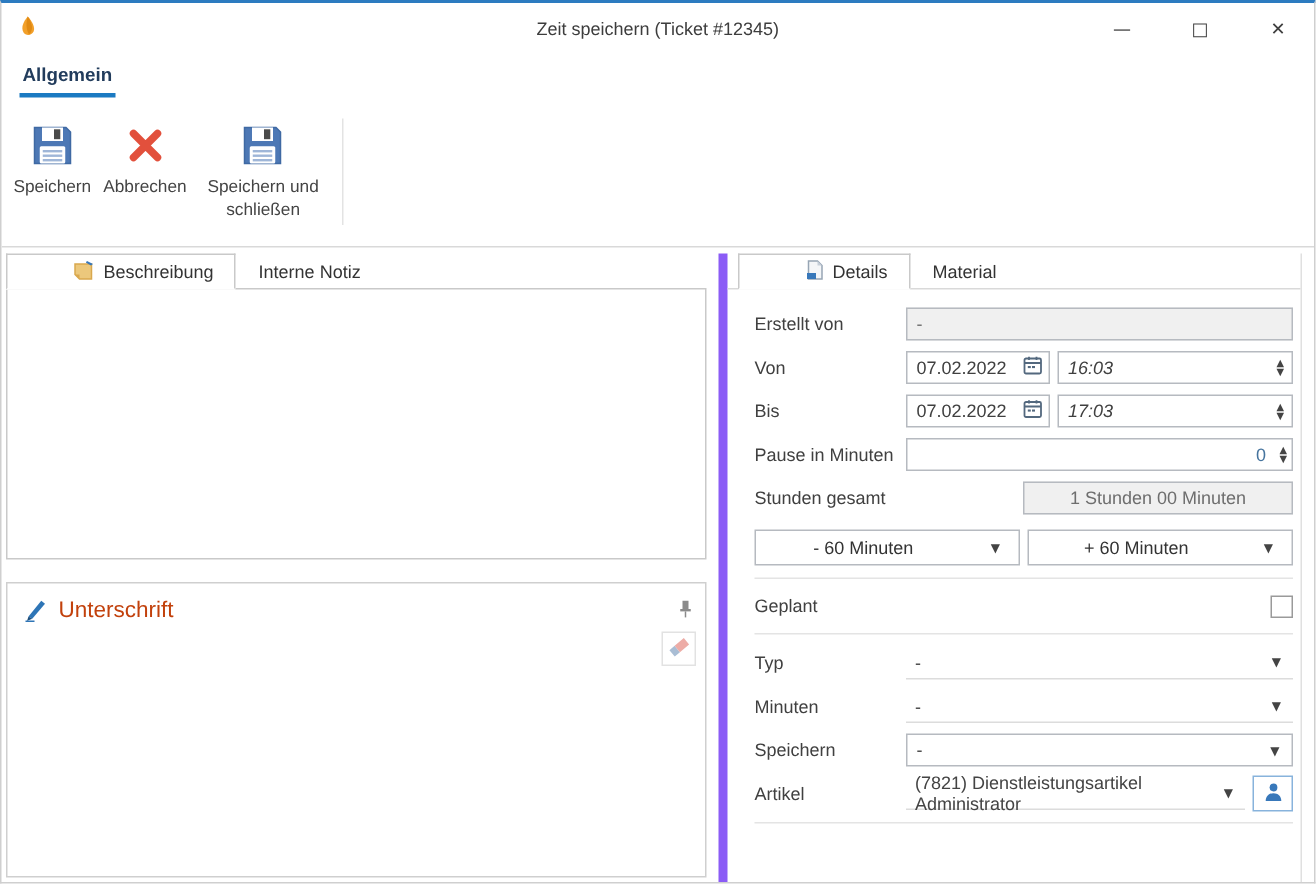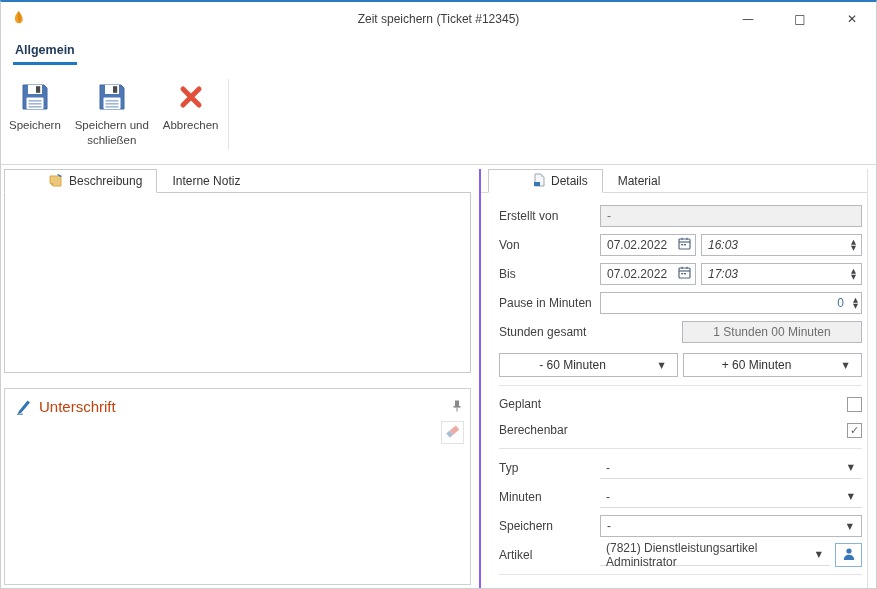--- a/index.html
+++ b/index.html
@@ -52,21 +52,21 @@
     border:1px solid #cfcfcf; background:#fff; }
   .sig-header { display:flex; align-items:flex-start; padding:9px 8px 0 10px; }
   .sig-text { color:#c2410c; font-size:15px; margin-left:7px; }
   .pin-wrap { margin-left:auto; cursor:pointer; padding-top:2px; }
   .eraser-btn { position:absolute; top:32px; right:6px; width:23px; height:23px;
     border:1px solid #e2e2e2; background:#fff; display:flex; align-items:center;
     justify-content:center; cursor:pointer; }
 
   
   .right-panel { position:absolute; left:478px; width:389px; top:4px; bottom:0;
-    border-left:2px solid #8b5cf6; border-right:1px solid #e0e0e0;
+    border-left:6px solid #8b5cf6; border-right:1px solid #e0e0e0;
     padding:0 5px 0 18px; }
   .rp-tabwrap { margin:0 -5px 0 -18px; padding-left:7px;
     border-bottom:1px solid #d9d9d9; }
   .rp-form { padding-top:12px; }
   .frow { display:flex; align-items:center; height:22px; margin-bottom:7px; }
   .flabel { flex:none; width:101px; color:#404040; }
   .fbox { border:1px solid #b6bac0; height:22px; display:flex; align-items:center;
     background:#fff; }
   .fdisabled { background:#f0f0f0; color:#6e6e6e; }
   .fill { flex:1; }
@@ -135,39 +135,39 @@
           <rect x="7.5" y="16.5" width="17" height="11.5" rx="1" fill="#ffffff"></rect>
           <rect x="9.5" y="19" width="13" height="1.6" fill="#9fb6d8"></rect>
           <rect x="9.5" y="22" width="13" height="1.6" fill="#9fb6d8"></rect>
           <rect x="9.5" y="25" width="13" height="1.6" fill="#9fb6d8"></rect>
         </svg>
       </span>
       <span class="lbl">Speichern</span>
     </button>
     <button class="ribbon-btn">
       <span class="icn">
+        <svg width="30" height="30" viewBox="0 0 30 30">
+          <path d="M7 7 L23 23 M23 7 L7 23" stroke="#e2503c" stroke-width="5" stroke-linecap="round"></path>
+        </svg>
+      </span>
+      <span class="lbl">Abbrechen</span>
+    </button>
+    <button class="ribbon-btn">
+      <span class="icn">
         <svg width="32" height="32" viewBox="0 0 32 32">
           <path d="M4 4 h21 l3 3 v21 h-24 z" fill="#4d78b5" stroke="#3f69a3" stroke-width="1"></path>
           <rect x="9" y="4" width="14" height="9" fill="#ffffff"></rect>
           <rect x="17" y="5.2" width="4.2" height="6.6" fill="#4a4a4a"></rect>
           <rect x="7.5" y="16.5" width="17" height="11.5" rx="1" fill="#ffffff"></rect>
           <rect x="9.5" y="19" width="13" height="1.6" fill="#9fb6d8"></rect>
           <rect x="9.5" y="22" width="13" height="1.6" fill="#9fb6d8"></rect>
           <rect x="9.5" y="25" width="13" height="1.6" fill="#9fb6d8"></rect>
         </svg>
       </span>
       <span class="lbl">Speichern und schließen</span>
-    </button>
-    <button class="ribbon-btn">
-      <span class="icn">
-        <svg width="30" height="30" viewBox="0 0 30 30">
-          <path d="M7 7 L23 23 M23 7 L7 23" stroke="#e2503c" stroke-width="5" stroke-linecap="round"></path>
-        </svg>
-      </span>
-      <span class="lbl">Abbrechen</span>
     </button>
     <div class="ribbon-divider"></div>
   </div>
 
   <div class="main">
 
     <div class="left-panel">
       <div class="tabsrow">
         <div class="tab active">
           <span>
@@ -322,26 +322,20 @@
             <span class="arrowpart glyph">▼</span>
           </div>
         </div>
 
         <div class="hr"></div>
 
         <div class="cbrow">
           <span>Geplant</span>
           <span class="checkbox"></span>
         </div>
-        <div class="cbrow">
-          <span>Berechenbar</span>
-          <span class="checkbox glyph">
-            <span>✓</span>
-          </span>
-        </div>
 
         <div class="hr"></div>
 
         <div class="frow">
           <span class="flabel">Typ</span>
           <div class="combo-line">
             <span class="combo-val">-</span>
             <span class="combo-arrow glyph">▼</span>
           </div>
         </div>

